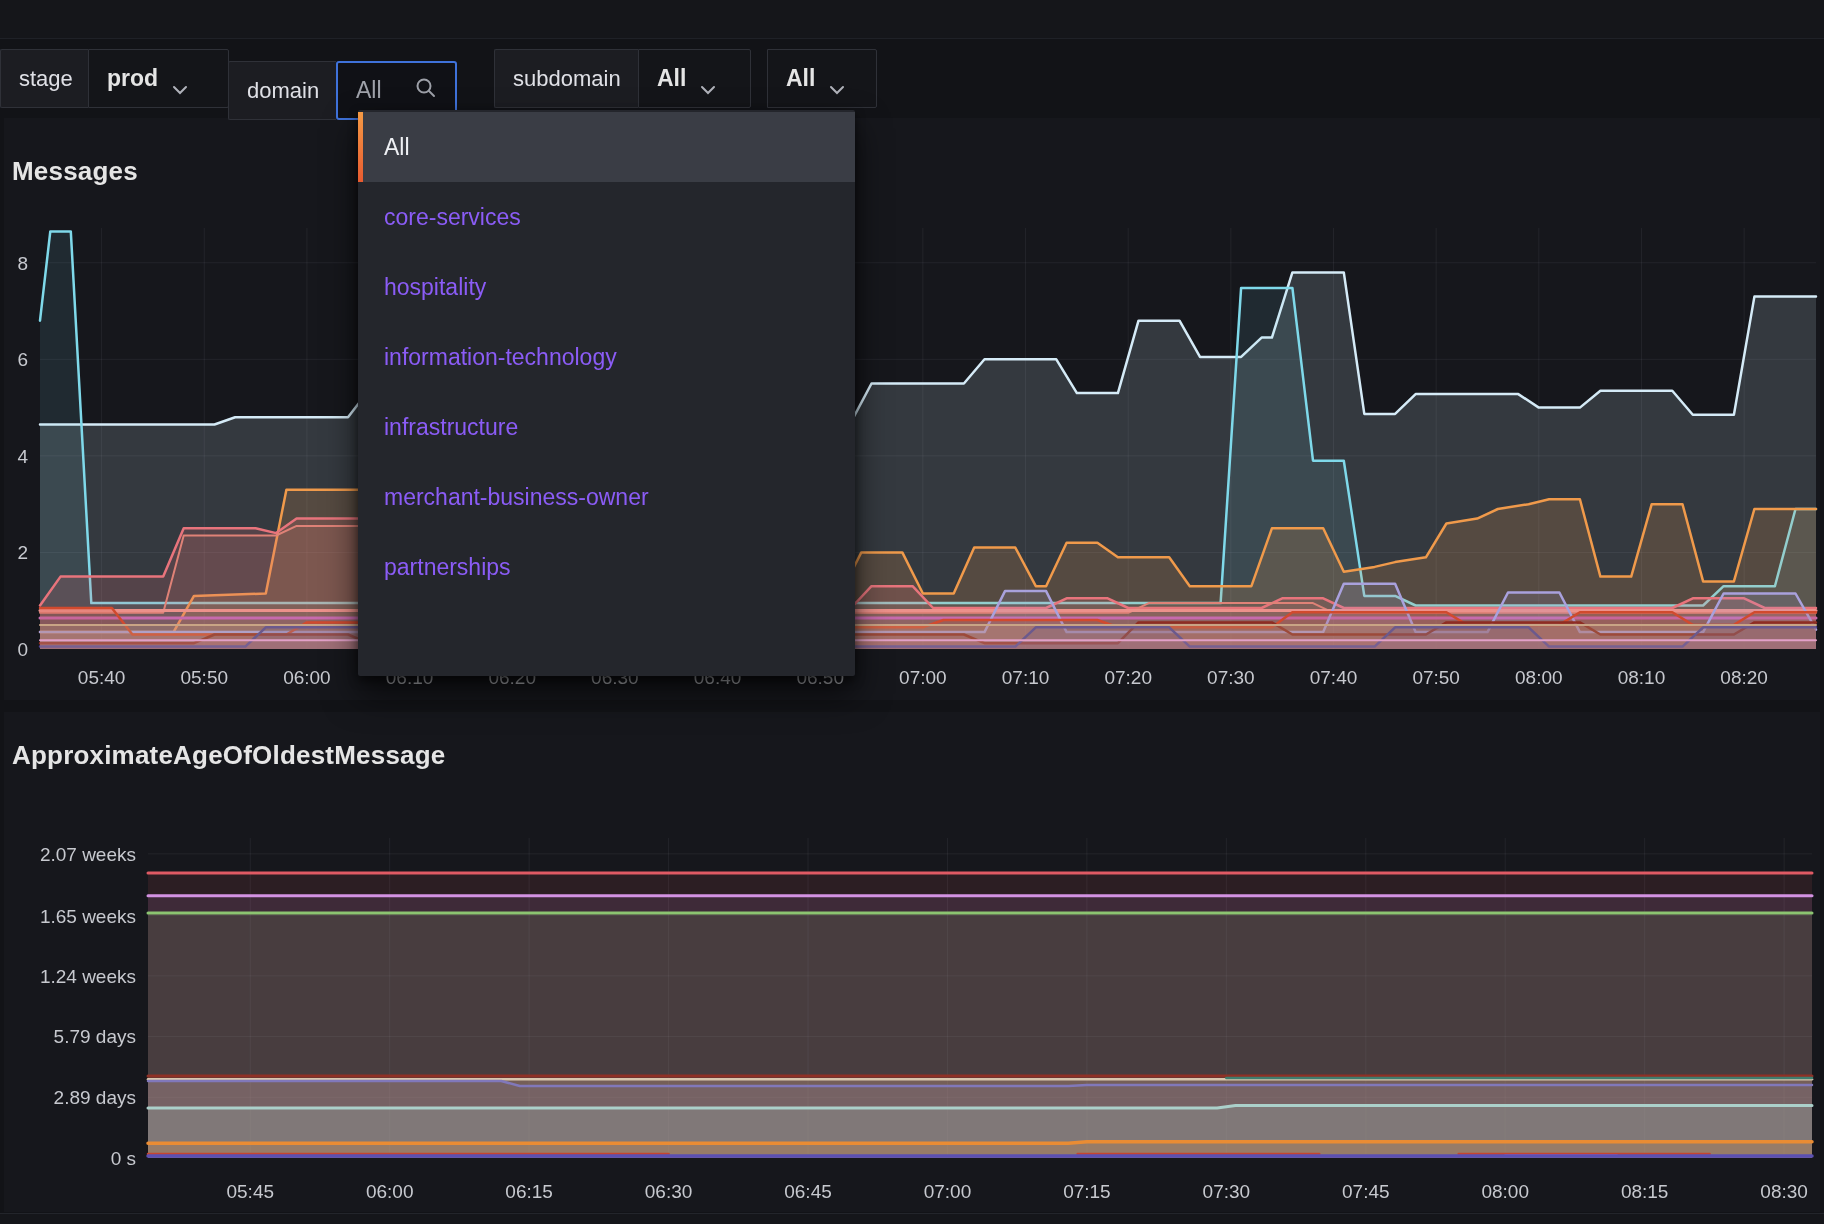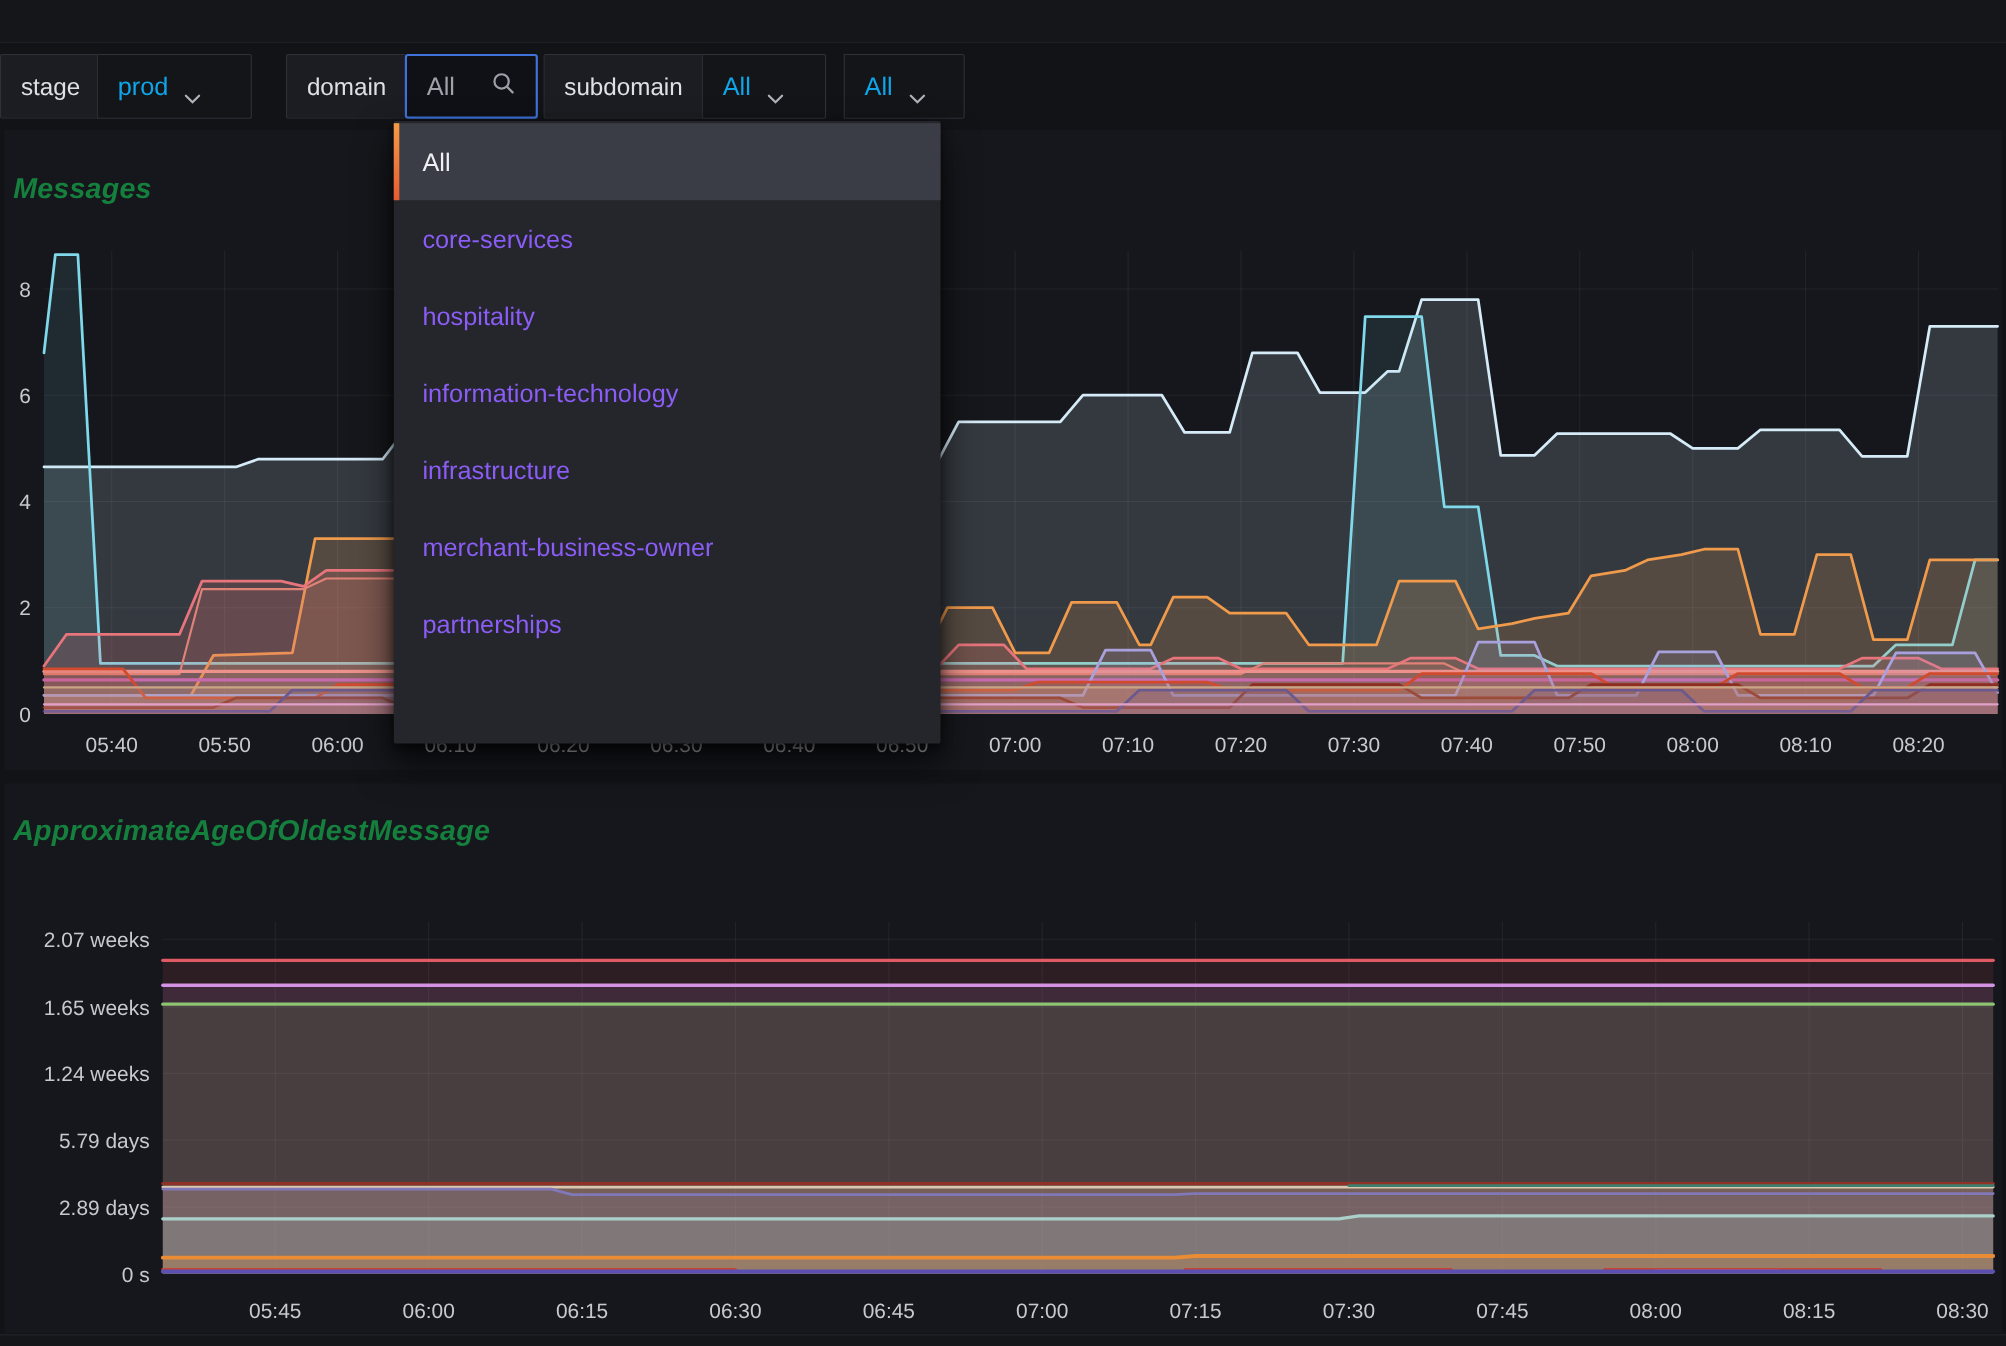--- a/index.html
+++ b/index.html
@@ -14,34 +14,34 @@
   }
   .filter-row{position:absolute;left:0;top:49px;height:59px;z-index:6;}
   .picker{position:absolute;top:0;height:59px;display:flex;border-radius:2px;}
   .picker .cell{
     display:flex;align-items:center;box-sizing:border-box;height:59px;
     border:1px solid #2f3138;background:#1c1d22;color:#dfe0e6;
     font-size:22px;padding:0 18px;white-space:nowrap;
   }
   .picker .cell.label{border-radius:2px 0 0 2px;border-right:none;}
   .picker .cell.value{
-    background:#141519;color:#0ea5e9;font-weight:400;font-size:23px;
+    background:#141519;color:#e5e5e5;font-weight:700;font-size:23px;
     border-radius:0 2px 2px 0;gap:14px;
   }
   .picker .cell.value.focused{
     border:2px solid #3f72da;border-radius:3px;background:#101116;color:#9fa2aa;
     font-weight:400;
   }
   .chev{width:16px;height:10px;display:inline-block;}
   .panel{position:absolute;left:4px;width:1816px;background:#16171c;z-index:0;}
   #panel1{top:118px;height:582px;}
   #panel2{top:712px;height:500px;}
   .panel-title{
-    position:absolute;left:12px;z-index:2;color:#15803d;
-    font-size:26px;font-weight:600;letter-spacing:.2px;font-style:italic;
+    position:absolute;left:12px;z-index:2;color:#e5e5e5;
+    font-size:26px;font-weight:600;letter-spacing:.2px;
   }
   #title1{top:156px;}
   #title2{top:740px;}
   svg.chart{position:absolute;left:0;z-index:1;}
   #chart1{top:0;}
   #chart2{top:700px;}
   .grid{stroke:rgba(208,214,224,0.07);stroke-width:1;}
   .tick-label{fill:#c7c9cf;font-size:19px;font-family:"Liberation Sans",sans-serif;}
   .menu{
     position:absolute;left:358px;top:110px;width:497px;height:566px;z-index:10;
@@ -74,21 +74,21 @@
     <div class="cell value" style="width:141px;">
       <span>prod</span>
       <span class="chev">
         <svg width="16" height="10" viewBox="0 0 16 10">
             <path d="M2 2 L8 8 L14 2" fill="none" stroke="#b0b2ba" stroke-width="2" stroke-linecap="round"></path>
           </svg>
       </span>
     </div>
   </div>
 
-  <div class="picker" style="left:260px;">
+  <div class="picker" style="left:228px;margin-top:12px;">
     <div class="cell label" style="width:108px;">domain</div>
     <div class="cell value focused" style="width:121px;justify-content:space-between;">
       <span>All</span>
       <span>
         <svg width="22" height="22" viewBox="0 0 22 22">
             <circle cx="9" cy="9" r="6.5" fill="none" stroke="#9da0a8" stroke-width="2"></circle>
             <line x1="14" y1="14" x2="19" y2="19" stroke="#9da0a8" stroke-width="2" stroke-linecap="round"></line>
           </svg>
       </span>
     </div>

